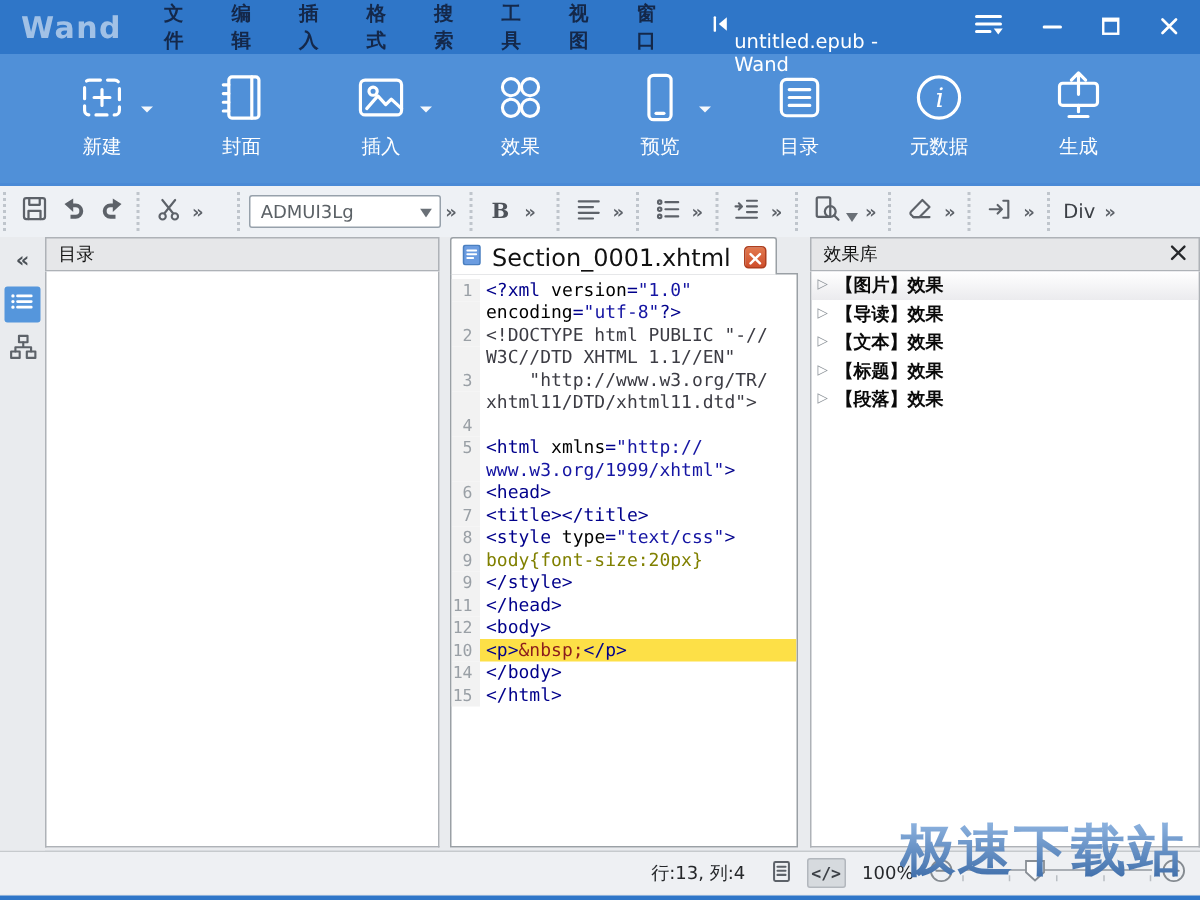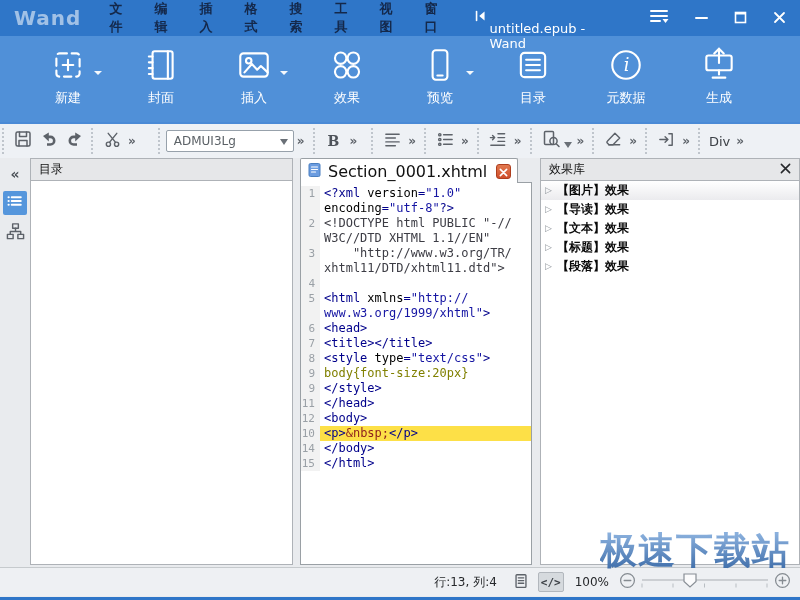--- a/index.html
+++ b/index.html
@@ -72,21 +72,21 @@
   .statusbar{height:29px;background:#eef0f3;border-top:1px solid #c6cacd;display:flex;align-items:center;padding:0 9px;font-size:12px;color:#26282b;justify-content:center;}
   .sb-spacer{flex:1;}
   .sb-pos{margin-right:12px;white-space:nowrap;}
   .sb-btn{height:20px;display:flex;align-items:center;justify-content:center;margin-right:5px;cursor:pointer;padding:0 2px;border:1px solid transparent;border-radius:2px;}
   .sb-btn.active{background:#d6dade;border-color:#b2b7bd;}
   .sb-code{font-family:"DejaVu Sans Mono",monospace;font-size:11px;color:#3c4046;font-weight:bold;}
   .sb-zoom{margin:0 10px 0 6px;}
   .sb-circle{display:flex;align-items:center;cursor:pointer;}
   .sb-slider{margin:0 4px;display:flex;align-items:center;cursor:pointer;}
 
-  .watermark{position:absolute;right:10px;bottom:21px;font-size:37px;font-weight:bold;letter-spacing:1px;
+  .watermark{position:absolute;right:10px;bottom:5px;font-size:37px;font-weight:bold;letter-spacing:1px;
     color:#5a8ac2;pointer-events:none;z-index:40;white-space:nowrap;}
   @supports (-webkit-background-clip:text){
     .watermark{background:linear-gradient(180deg,#8ab0dd 15%,#3d6ca8 90%);-webkit-background-clip:text;color:transparent;}
   }
 </style>
 </head>
 <body>
 
 <div class="window">
 

